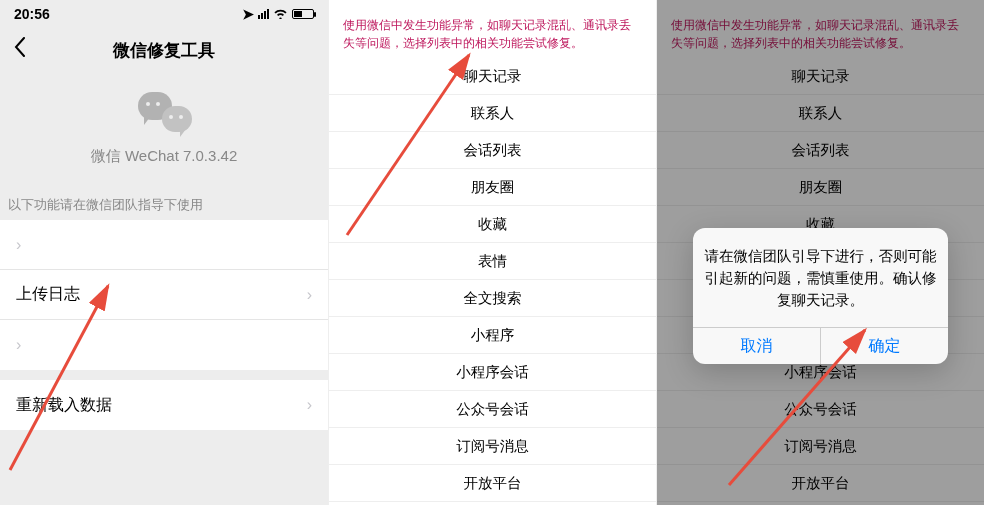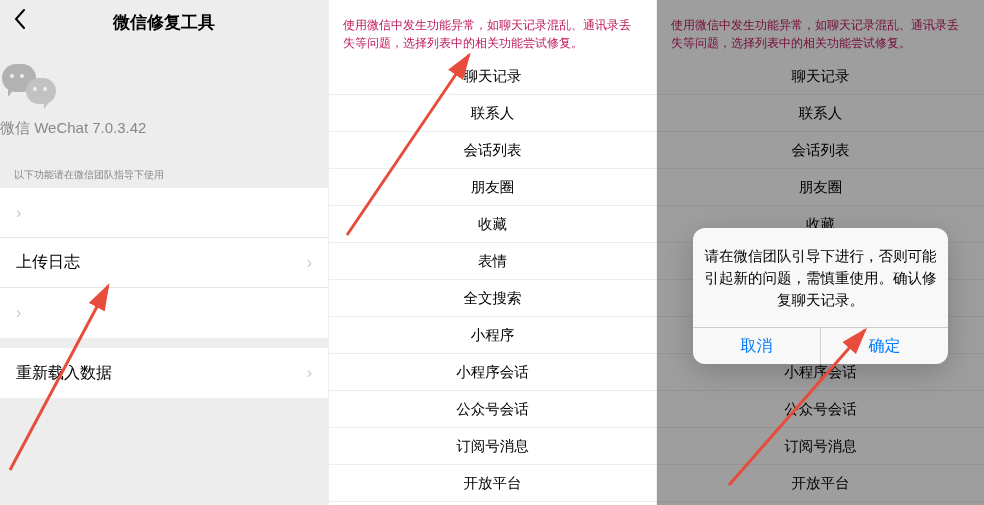--- a/index.html
+++ b/index.html
@@ -36,20 +36,21 @@
   .nav-bar {
     display: flex;
     align-items: center;
     height: 44px;
     padding: 0 10px;
   }
   .back-chev { font-size: 22px; font-weight: 300; padding: 0 4px; }
   .nav-title { flex: 1; text-align: center; font-size: 17px; font-weight: 600; margin-left: -20px; font-family: Liberation Serif, serif; }
   .hero {
     padding: 18px 0 16px;
+    text-align: center;
   }
   .wechat-icon {
     display: inline-block;
     width: 56px; height: 46px;
     position: relative;
     margin-bottom: 8px;
   }
   .bubble-a, .bubble-b {
     position: absolute;
     border-radius: 50% 50% 50% 50%;
@@ -61,22 +62,22 @@
     content:""; position:absolute; width:0;height:0;
     border-top:8px solid #b2b2b2; border-right:6px solid transparent;
     left:6px; bottom:-5px;
   }
   .bubble-b::after{ border-top-color:#c2c2c2; left:auto; right:6px;}
   .eye{ position:absolute; width:4px;height:4px;background:#ededed;border-radius:50%; }
   .bubble-a .eye.e1{left:8px;top:10px;} .bubble-a .eye.e2{left:18px;top:10px;}
   .bubble-b .eye.e1{left:7px;top:9px;background:#ededed;} .bubble-b .eye.e2{left:17px;top:9px;}
   .version { color:#888; font-size:15px; }
   .section-hint {
-    color:#888; font-size:10px;
-    padding: 14px 14px 6px;
+    color:#888; font-size:13px;
+    padding: 14px 8px 6px;
   }
   .list { background:#fff; }
   .row {
     display:flex; align-items:center;
     height:50px;
     padding: 0 16px;
     border-bottom: 0.5px solid #e5e5e5;
     font-size:16px;
   }
   .row:last-child{ border-bottom:none;}
@@ -139,20 +140,40 @@
   .battery {
     width:22px;height:10px;border:1px solid #000;border-radius:2px;position:relative;display:inline-block;
   }
   .battery::after{content:"";position:absolute;right:-3px;top:2px;width:2px;height:5px;background:#000;border-radius:1px;}
   .battery i{position:absolute;left:1px;top:1px;bottom:1px;width:40%;background:#000;}
 </style>
 </head>
 <body>
 
 <div class="pane pane1">
+  <div class="status-bar">
+    <div>20:56</div>
+    <div class="status-right">
+      <span>➤</span>
+      <span class="signal-bars">
+          <span class="b1"></span>
+          <span class="b2"></span>
+          <span class="b3"></span>
+          <span class="b4"></span>
+        </span>
+      <span>
+        <svg width="15" height="11" viewBox="0 0 15 11">
+            <path d="M7.5 9.5a1.2 1.2 0 100 2.4 1.2 1.2 0 000-2.4zM4 6.8a5 5 0 017 0l-1.2 1.2a3.3 3.3 0 00-4.6 0L4 6.8zM1.4 4.2a8.7 8.7 0 0112.2 0l-1.2 1.2a7 7 0 00-9.8 0L1.4 4.2z" fill="#000"></path>
+          </svg>
+      </span>
+      <span class="battery">
+          <i></i>
+        </span>
+    </div>
+  </div>
   <div class="nav-bar">
     <div class="back-chev">
       <svg width="12" height="20" viewBox="0 0 12 20">
           <path d="M10 1L2 10l8 9" stroke="#000" stroke-width="2" fill="none" stroke-linecap="round"></path>
         </svg>
     </div>
     <div class="nav-title">微信修复工具</div>
   </div>
   <div class="hero">
     <div class="wechat-icon">

